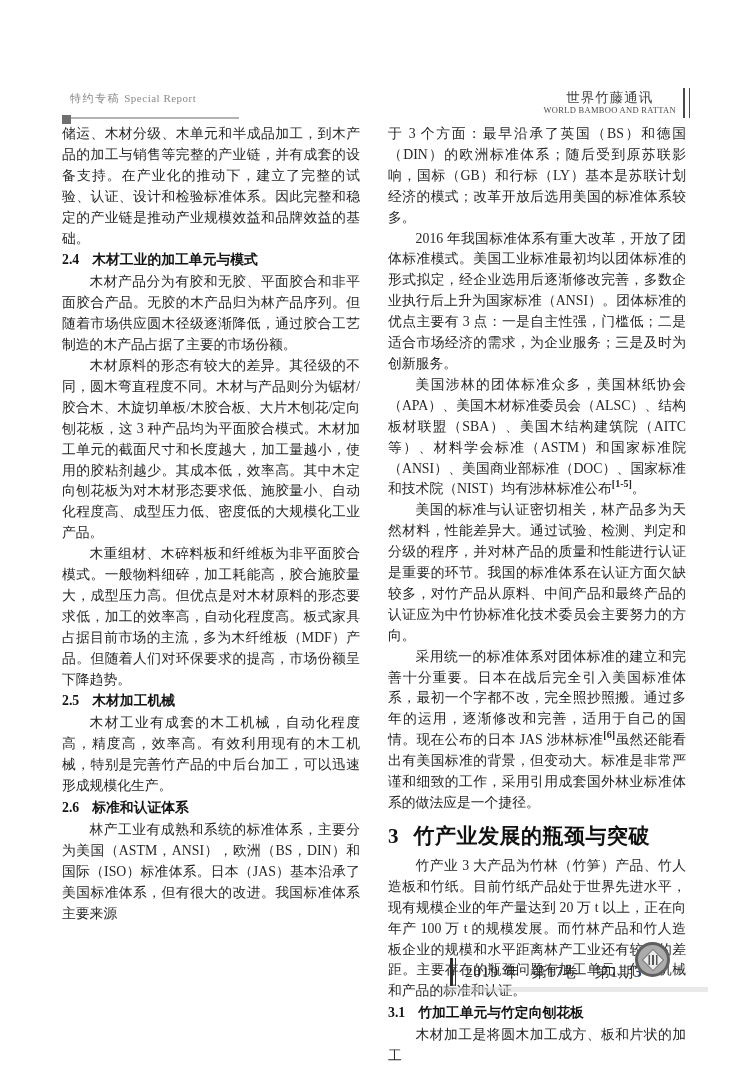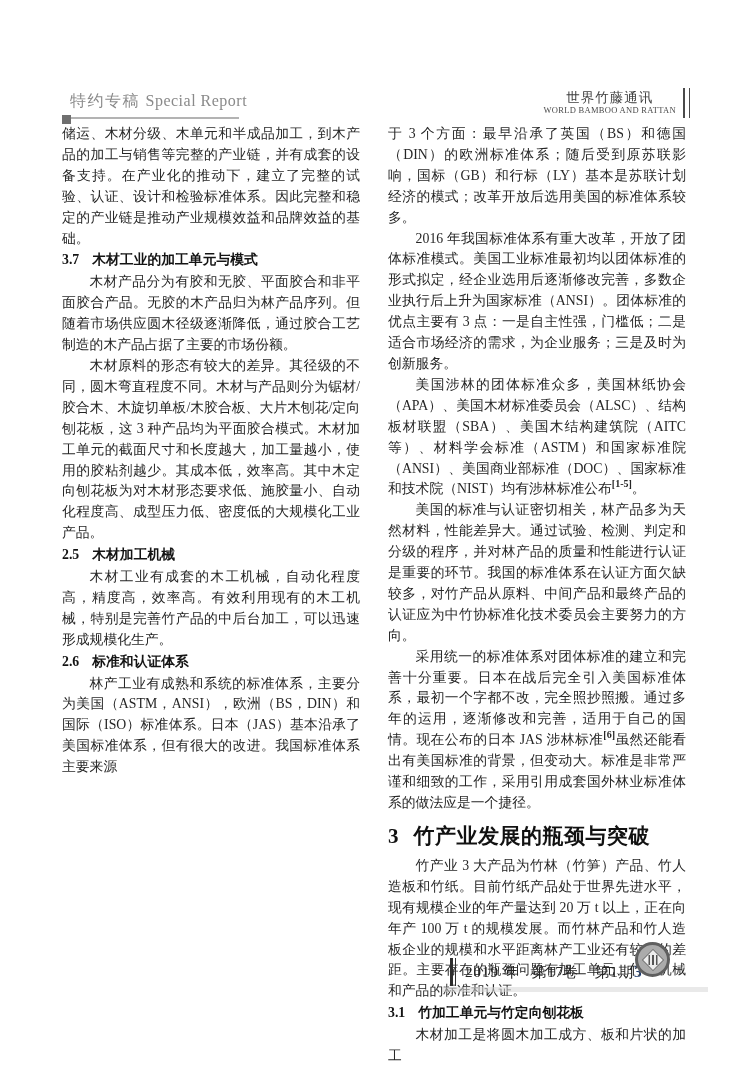--- a/index.html
+++ b/index.html
@@ -6,21 +6,21 @@
   body {
     width:743px; height:1076px; position:relative; background:#ffffff;
     font-family:"Liberation Serif","DejaVu Serif",serif;
     color:#262626; overflow:hidden;
   }
   .page { position:absolute; inset:0; background:#ffffff; }
 
   
   .hdr { position:absolute; left:62px; top:88px; width:628px; height:34px; }
   .hdr-left { position:absolute; left:0; top:3px; width:260px; }
-  .hdr-left-text { color:#8a8a8a; font-size:16px; letter-spacing:1.5px; padding-left:8px; white-space:nowrap; }
+  .hdr-left-text { color:#8a8a8a; font-size:11px; letter-spacing:1.5px; padding-left:8px; white-space:nowrap; }
   .hdr-left-en { letter-spacing:0.5px; }
   .hdr-sq { position:absolute; left:0; top:24px; width:9px; height:9px; background:#6f6f6f; }
   .hdr-rule { position:absolute; left:9px; top:26px; width:168px; height:2px; background:#b3b3b3; }
   .hdr-right { position:absolute; right:0; top:0; display:flex; align-items:center; }
   .hdr-right-text { text-align:center; color:#3d3d3d; }
   .hdr-right-cn { font-size:13.5px; letter-spacing:1px; line-height:15px; }
   .hdr-right-en { font-size:8.5px; letter-spacing:0.3px; line-height:11px; color:#4a4a4a; }
   .hdr-bars { width:4px; height:30px; margin-left:7px;
     border-left:2px solid #4a4a4a; border-right:1px solid #4a4a4a; }
 
@@ -76,24 +76,25 @@
       </div>
       <div class="hdr-bars"></div>
     </div>
   </div>
 
   <div class="content">
 
     <div class="col">
       <p class="noindent">储运、木材分级、木单元和半成品加工，到木产品的加工与销售等完整的产业链，并有成套的设备支持。在产业化的推动下，建立了完整的试验、认证、设计和检验标准体系。因此完整和稳定的产业链是推动产业规模效益和品牌效益的基础。</p>
       <div class="h2">
-        <span class="h-num">3.7</span><span class="h-title">木材工业的加工单元与模式</span>
+        <span class="h-num">2.4</span><span class="h-title">木材工业的加工单元与模式</span>
       </div>
       <p>木材产品分为有胶和无胶、平面胶合和非平面胶合产品。无胶的木产品归为林产品序列。但随着市场供应圆木径级逐渐降低，通过胶合工艺制造的木产品占据了主要的市场份额。</p>
       <p>木材原料的形态有较大的差异。其径级的不同，圆木弯直程度不同。木材与产品则分为锯材/胶合木、木旋切单板/木胶合板、大片木刨花/定向刨花板，这 3 种产品均为平面胶合模式。木材加工单元的截面尺寸和长度越大，加工量越小，使用的胶粘剂越少。其成本低，效率高。其中木定向刨花板为对木材形态要求低、施胶量小、自动化程度高、成型压力低、密度低的大规模化工业产品。</p>
+      <p>木重组材、木碎料板和纤维板为非平面胶合模式。一般物料细碎，加工耗能高，胶合施胶量大，成型压力高。但优点是对木材原料的形态要求低，加工的效率高，自动化程度高。板式家具占据目前市场的主流，多为木纤维板（MDF）产品。但随着人们对环保要求的提高，市场份额呈下降趋势。</p>
       <div class="h2">
         <span class="h-num">2.5</span><span class="h-title">木材加工机械</span>
       </div>
       <p>木材工业有成套的木工机械，自动化程度高，精度高，效率高。有效利用现有的木工机械，特别是完善竹产品的中后台加工，可以迅速形成规模化生产。</p>
       <div class="h2">
         <span class="h-num">2.6</span><span class="h-title">标准和认证体系</span>
       </div>
       <p>林产工业有成熟和系统的标准体系，主要分为美国（ASTM，ANSI），欧洲（BS，DIN）和国际（ISO）标准体系。日本（JAS）基本沿承了美国标准体系，但有很大的改进。我国标准体系主要来源</p>
     </div>
 

